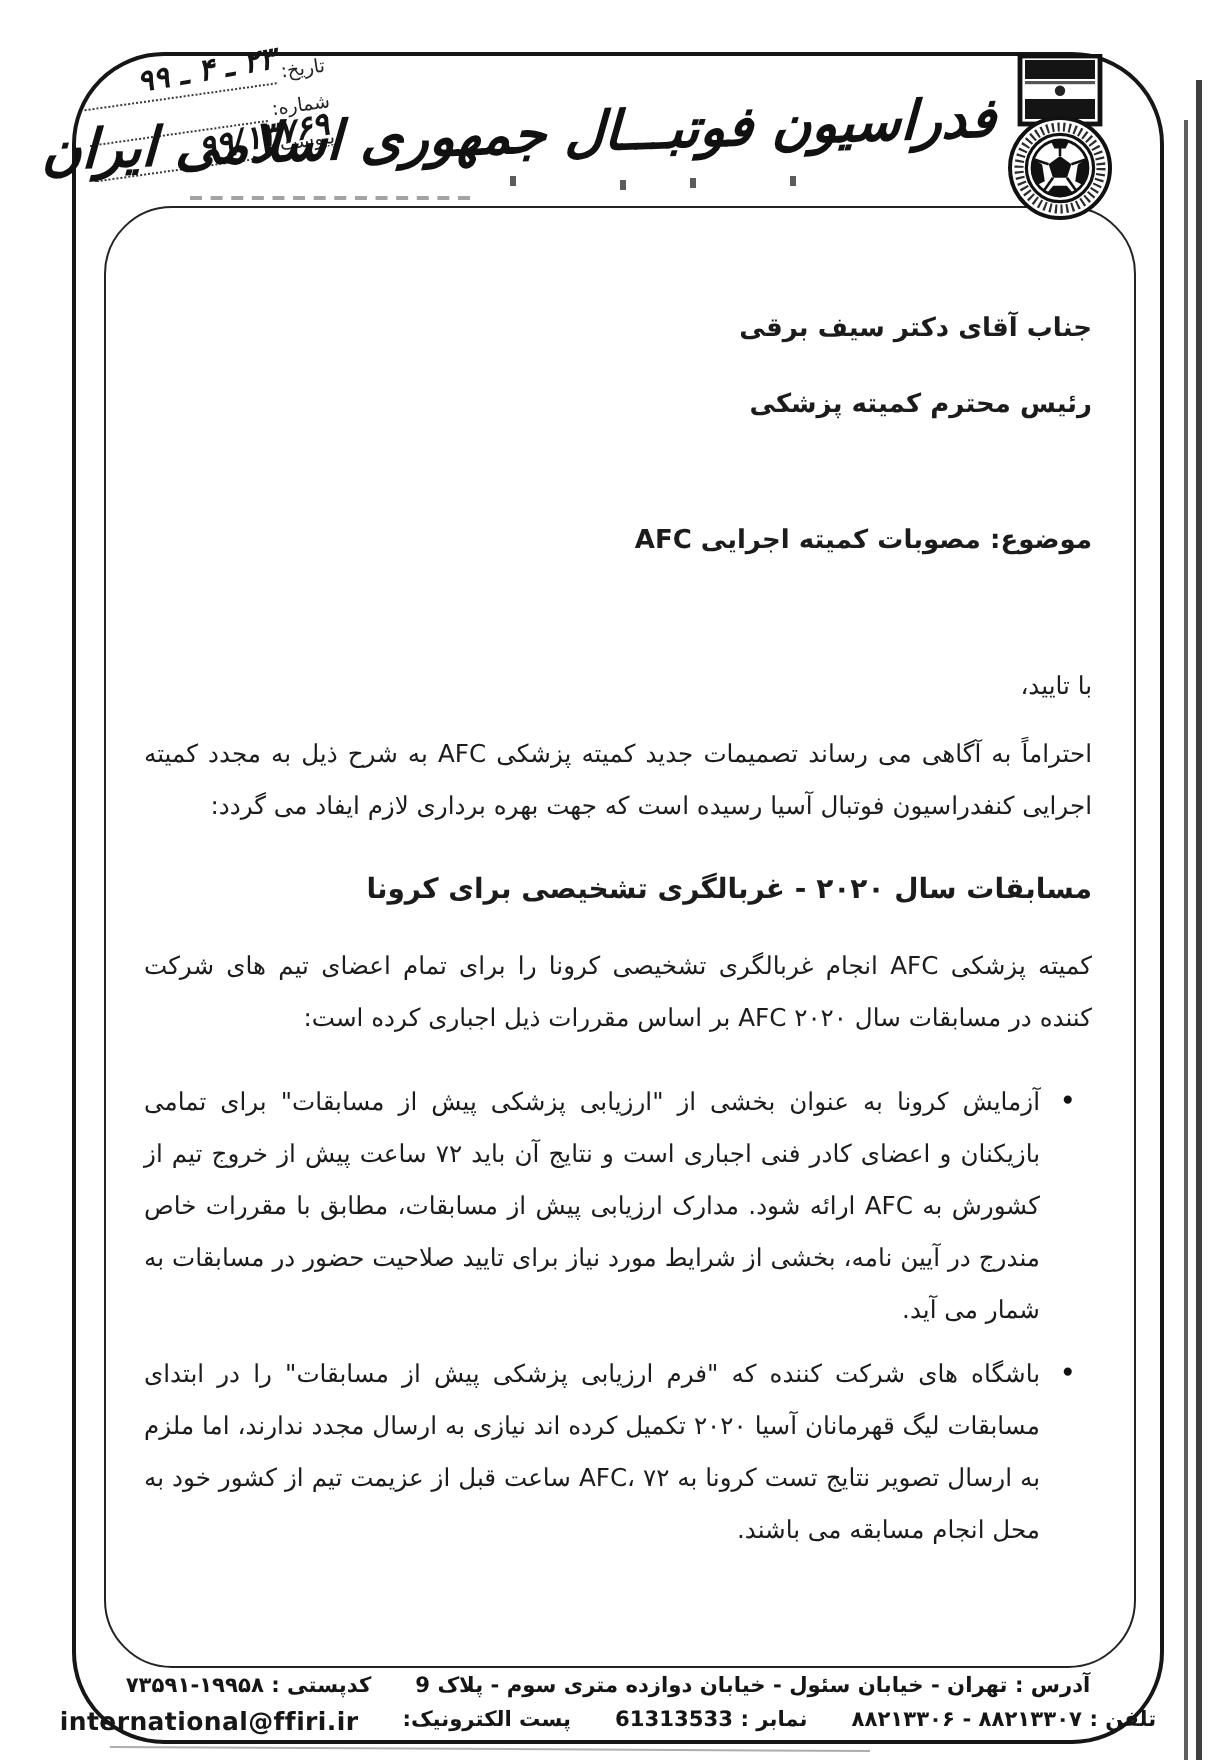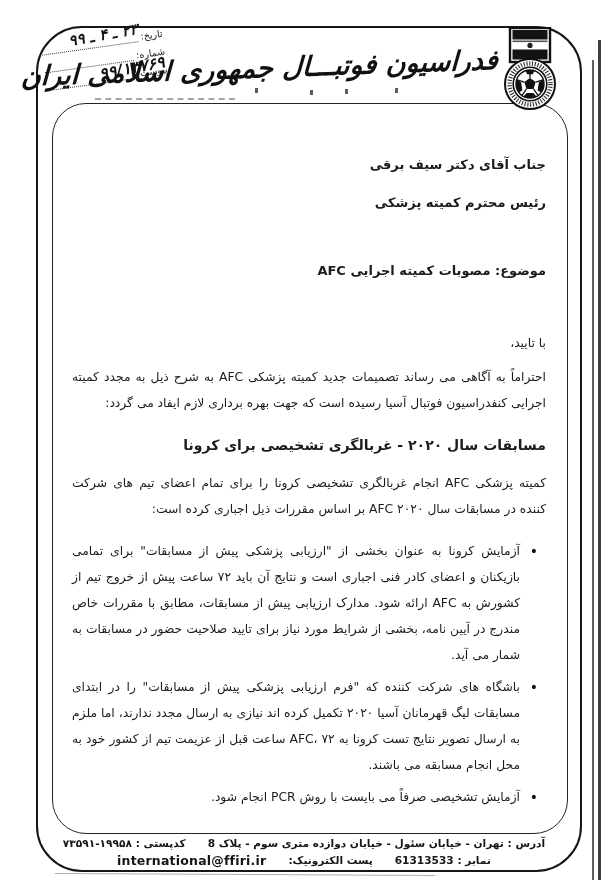--- a/index.html
+++ b/index.html
@@ -144,30 +144,30 @@
     <p class="recipient-name">جناب آقای دکتر سیف برقی</p>
     <p class="recipient-title">رئیس محترم کمیته پزشکی</p>
     <p class="subject">موضوع: مصوبات کمیته اجرایی AFC</p>
     <p class="salutation">با تایید،</p>
     <p class="para">احتراماً به آگاهی می رساند تصمیمات جدید کمیته پزشکی AFC به شرح ذیل به مجدد کمیته اجرایی کنفدراسیون فوتبال آسیا رسیده است که جهت بهره برداری لازم ایفاد می گردد:</p>
     <p class="section-heading">مسابقات سال ۲۰۲۰ - غربالگری تشخیصی برای کرونا</p>
     <p class="para">کمیته پزشکی AFC انجام غربالگری تشخیصی کرونا را برای تمام اعضای تیم های شرکت کننده در مسابقات سال ۲۰۲۰ AFC بر اساس مقررات ذیل اجباری کرده است:</p>
     <ul class="bullets">
       <li>آزمایش کرونا به عنوان بخشی از "ارزیابی پزشکی پیش از مسابقات" برای تمامی بازیکنان و اعضای کادر فنی اجباری است و نتایج آن باید ۷۲ ساعت پیش از خروج تیم از کشورش به AFC ارائه شود. مدارک ارزیابی پیش از مسابقات، مطابق با مقررات خاص مندرج در آیین نامه، بخشی از شرایط مورد نیاز برای تایید صلاحیت حضور در مسابقات به شمار می آید.</li>
       <li>باشگاه های شرکت کننده که "فرم ارزیابی پزشکی پیش از مسابقات" را در ابتدای مسابقات لیگ قهرمانان آسیا ۲۰۲۰ تکمیل کرده اند نیازی به ارسال مجدد ندارند، اما ملزم به ارسال تصویر نتایج تست کرونا به AFC، ۷۲ ساعت قبل از عزیمت تیم از کشور خود به محل انجام مسابقه می باشند.</li>
-      <li>آزمایش تشخیصی صرفاً می بایست با روش PCR انجام شود.</li>
 
     </ul>
   </div>
 
   <div class="footer">
     <div class="footer-line">
-      <span>آدرس : تهران - خیابان سئول - خیابان دوازده متری سوم - پلاک 8</span>
+      <span>آدرس : تهران - خیابان سئول - خیابان دوازده متری سوم - پلاک 9</span>
       <span>کدپستی : ۱۹۹۵۸-۷۳۵۹۱</span>
     </div>
     <div class="footer-line">
+      <span>تلفن : ۸۸۲۱۳۳۰۷ - ۸۸۲۱۳۳۰۶</span>
       <span>نمابر : 61313533</span>
       <span>پست الکترونیک:</span>
       <span class="email">international@ffiri.ir</span>
     </div>
   </div>
 
 </div>
 
 </body></html>

